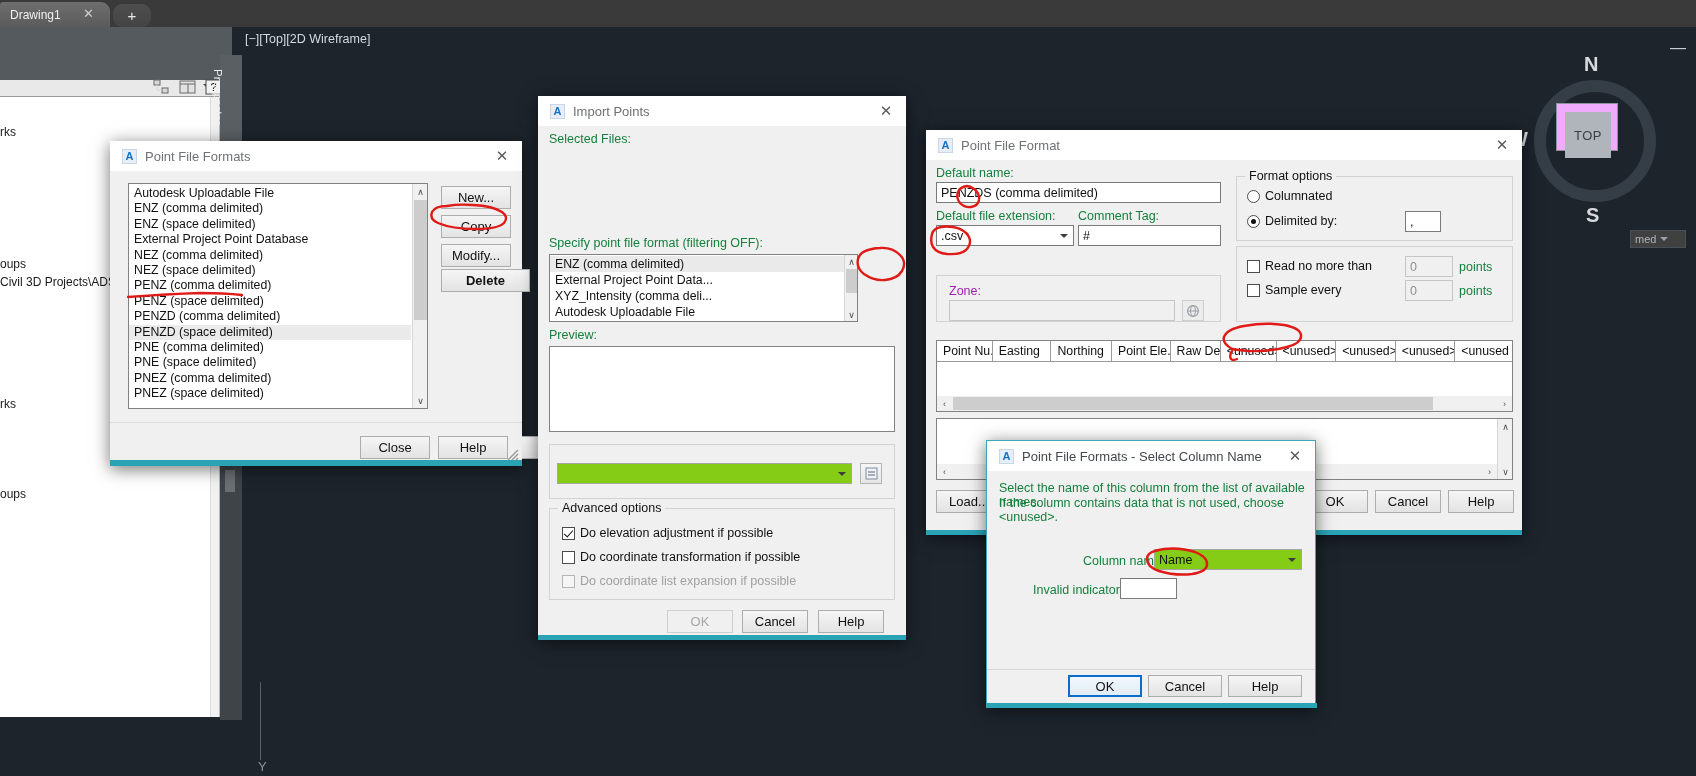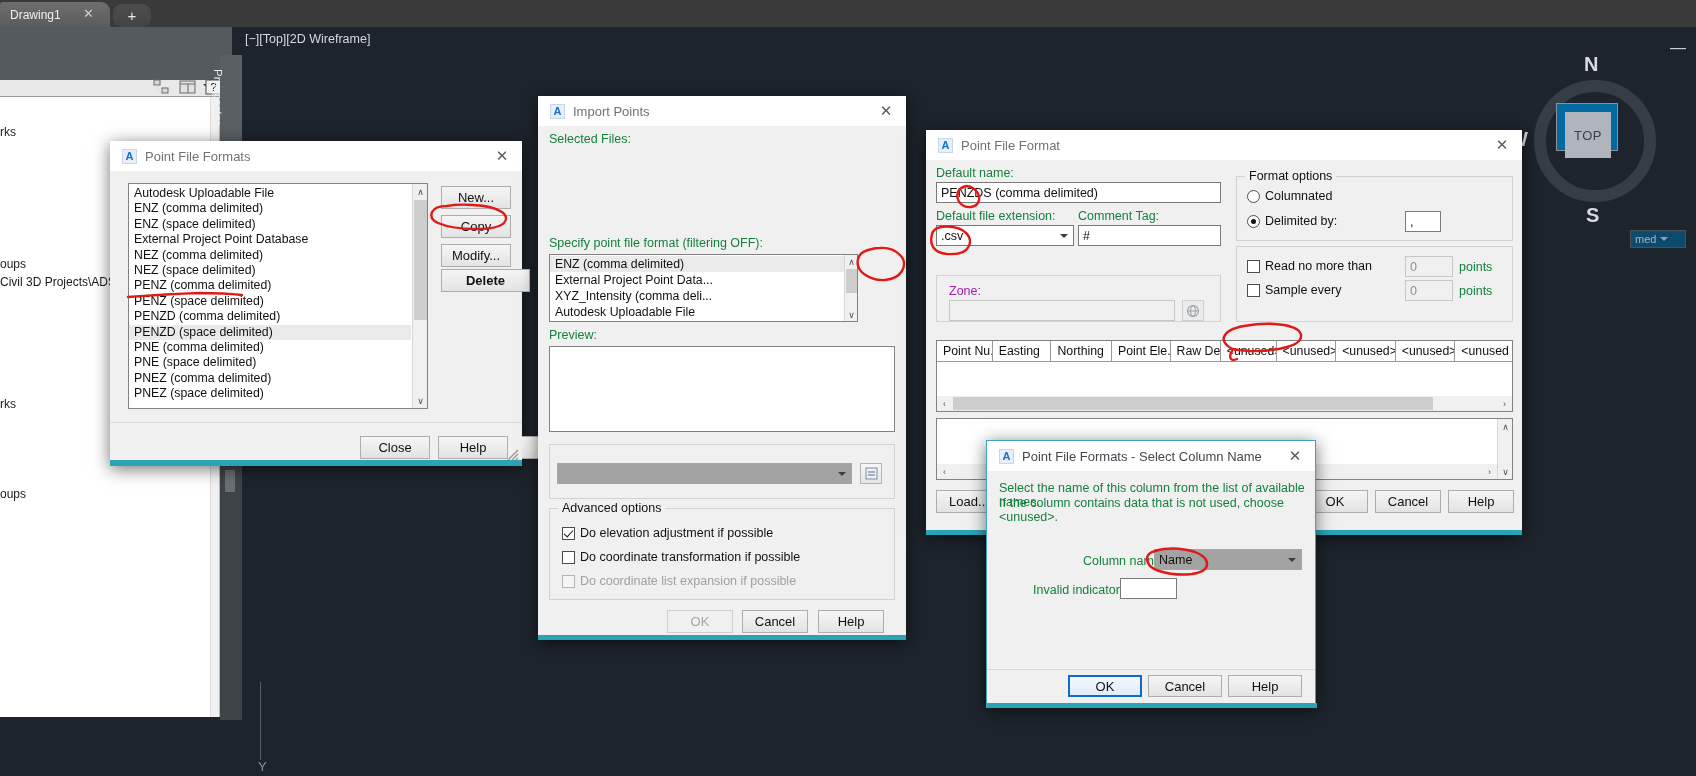--- a/index.html
+++ b/index.html
@@ -77,34 +77,34 @@
   .win-min { position:absolute; right:10px; top:12px; color:#cfd2d5; font-size:16px; }
 
   
   .viewcube { position:absolute; right:18px; top:29px; width:168px; height:168px; }
   .cube-ring {
     position:absolute; left:24px; top:24px; width:122px; height:122px;
     border-radius:50%; border:12px solid #353d46;
   }
   .cube-face {
     position:absolute; left:46px; top:47px; width:62px; height:48px;
-    background:#0369a1; border:1px solid #8d9298;
+    background:#f0abfc; border:1px solid #8d9298;
   }
   .cube-face-inner {
     position:absolute; left:8px; top:8px; width:46px; height:46px; background:#b0b5bb;
     display:flex; align-items:center; justify-content:center;
     color:#3b3f45; font-size:13px; letter-spacing:.5px;
   }
   .compass-letter { position:absolute; color:#d8dbde; font-size:20px; font-weight:bold; }
   .cl-n { left:74px; top:-3px; }
   .cl-w { left:-1px; top:72px; }
   .cl-s { left:76px; top:148px; }
   .named-pill {
     position:absolute; right:10px; top:203px; height:16px; min-width:56px;
-    background:#0c4a6e; border:1px solid #4a5058; color:#aeb3b8; font-size:11px;
+    background:#404040; border:1px solid #4a5058; color:#aeb3b8; font-size:11px;
     display:flex; align-items:center; padding:8px 4px; gap:4px;
   }
   .ucs-axis { position:absolute; left:16px; bottom:2px; color:#8e9398; font-size:13px; }
   .ucs-line { position:absolute; left:18px; bottom:16px; width:1px; height:78px; background:#585f66; }
 
   
   .dialog { position:absolute; background:#f0f0f0; box-shadow:0 3px 16px rgba(0,0,0,.55); }
   .dlg-title {
     height:30px; background:#ffffff; display:flex; align-items:center;
     padding-left:12px; gap:8px; position:relative;
@@ -122,21 +122,21 @@
 
   .lbl { color:#15803d; font-size:12.5px; }
   .txtbox {
     background:#fff; border:1px solid #7a7a7a; height:21px;
     display:flex; align-items:center; padding:0 4px; font-size:12.5px; color:#111;
   }
   .combobox {
     background:#fff; border:1px solid #7a7a7a; height:21px; position:relative;
     display:flex; align-items:center; padding:0 18px 0 4px; font-size:12.5px; color:#111;
   }
-  .combobox.gray { background:#a3a3a3; border-color:#a6a6a6; }
+  .combobox.gray { background:#84cc16; border-color:#a6a6a6; }
   .combobox .chev {
     position:absolute; right:5px; top:50%; transform:translateY(-50%);
     width:0; height:0; border-left:4px solid transparent; border-right:4px solid transparent;
     border-top:4px solid #3c3c3c;
   }
   .btn {
     background:linear-gradient(#f5f5f5,#e3e3e3); border:1px solid #adadad;
     height:23px; display:flex; align-items:center; justify-content:center;
     font-size:13px; color:#111;
   }

